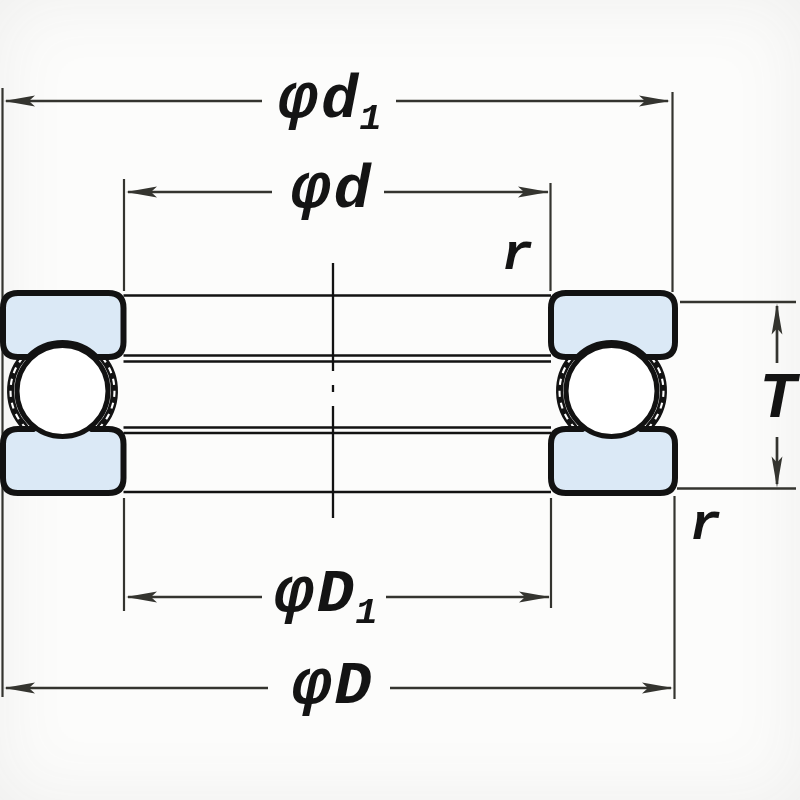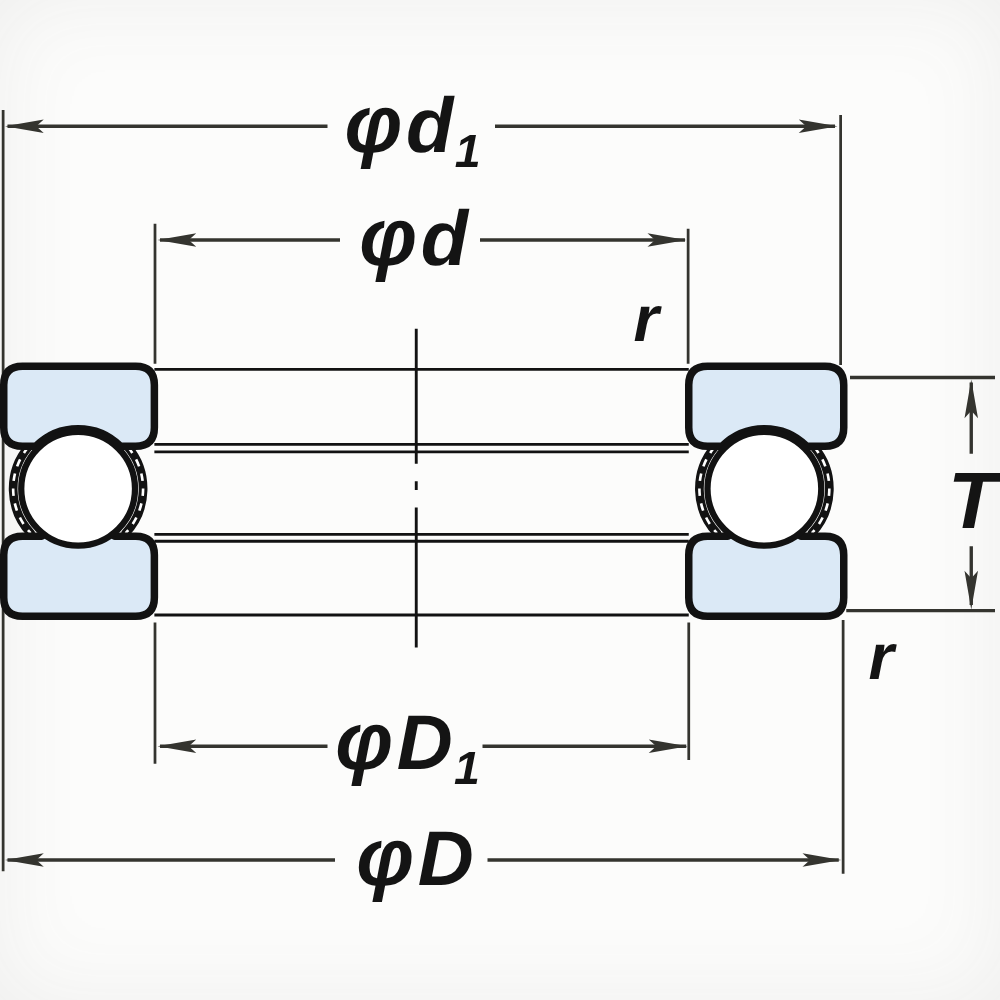--- a/index.html
+++ b/index.html
@@ -8,21 +8,21 @@
     --washer_fill:#dbe9f6;
     --outline:#121212;
     --dim_line:#34342f;
     --text:#141414;
   }
   *{margin:0;padding:0;box-sizing:border-box;}
   html,body{width:800px;height:800px;background:var(--background);overflow:hidden;}
   .canvas{
     position:relative;width:800px;height:800px;background:var(--background);
     box-shadow:inset 0 0 70px rgba(90,90,85,.08);
-    font-family:Liberation Sans, sans-serif;
+    font-family:Liberation Mono, monospace;
   }
   svg{position:absolute;left:0;top:0;}
   .ext{stroke:var(--dim_line);stroke-width:2.2;fill:none;}
   .dim{stroke:var(--dim_line);stroke-width:2.7;fill:none;}
   .arrow{fill:var(--dim_line);stroke:none;}
   .washer{fill:var(--washer_fill);stroke:var(--outline);stroke-width:6;stroke-linejoin:round;}
   .ball{fill:var(--paper);stroke:var(--outline);stroke-width:5;}
   .cage{stroke:var(--outline);stroke-width:7;fill:none;stroke-linecap:round;}
   .cageDash{stroke:var(--paper);stroke-width:2.1;fill:none;stroke-dasharray:6 6;}
   .iline{stroke:var(--outline);stroke-width:2.3;fill:none;}

